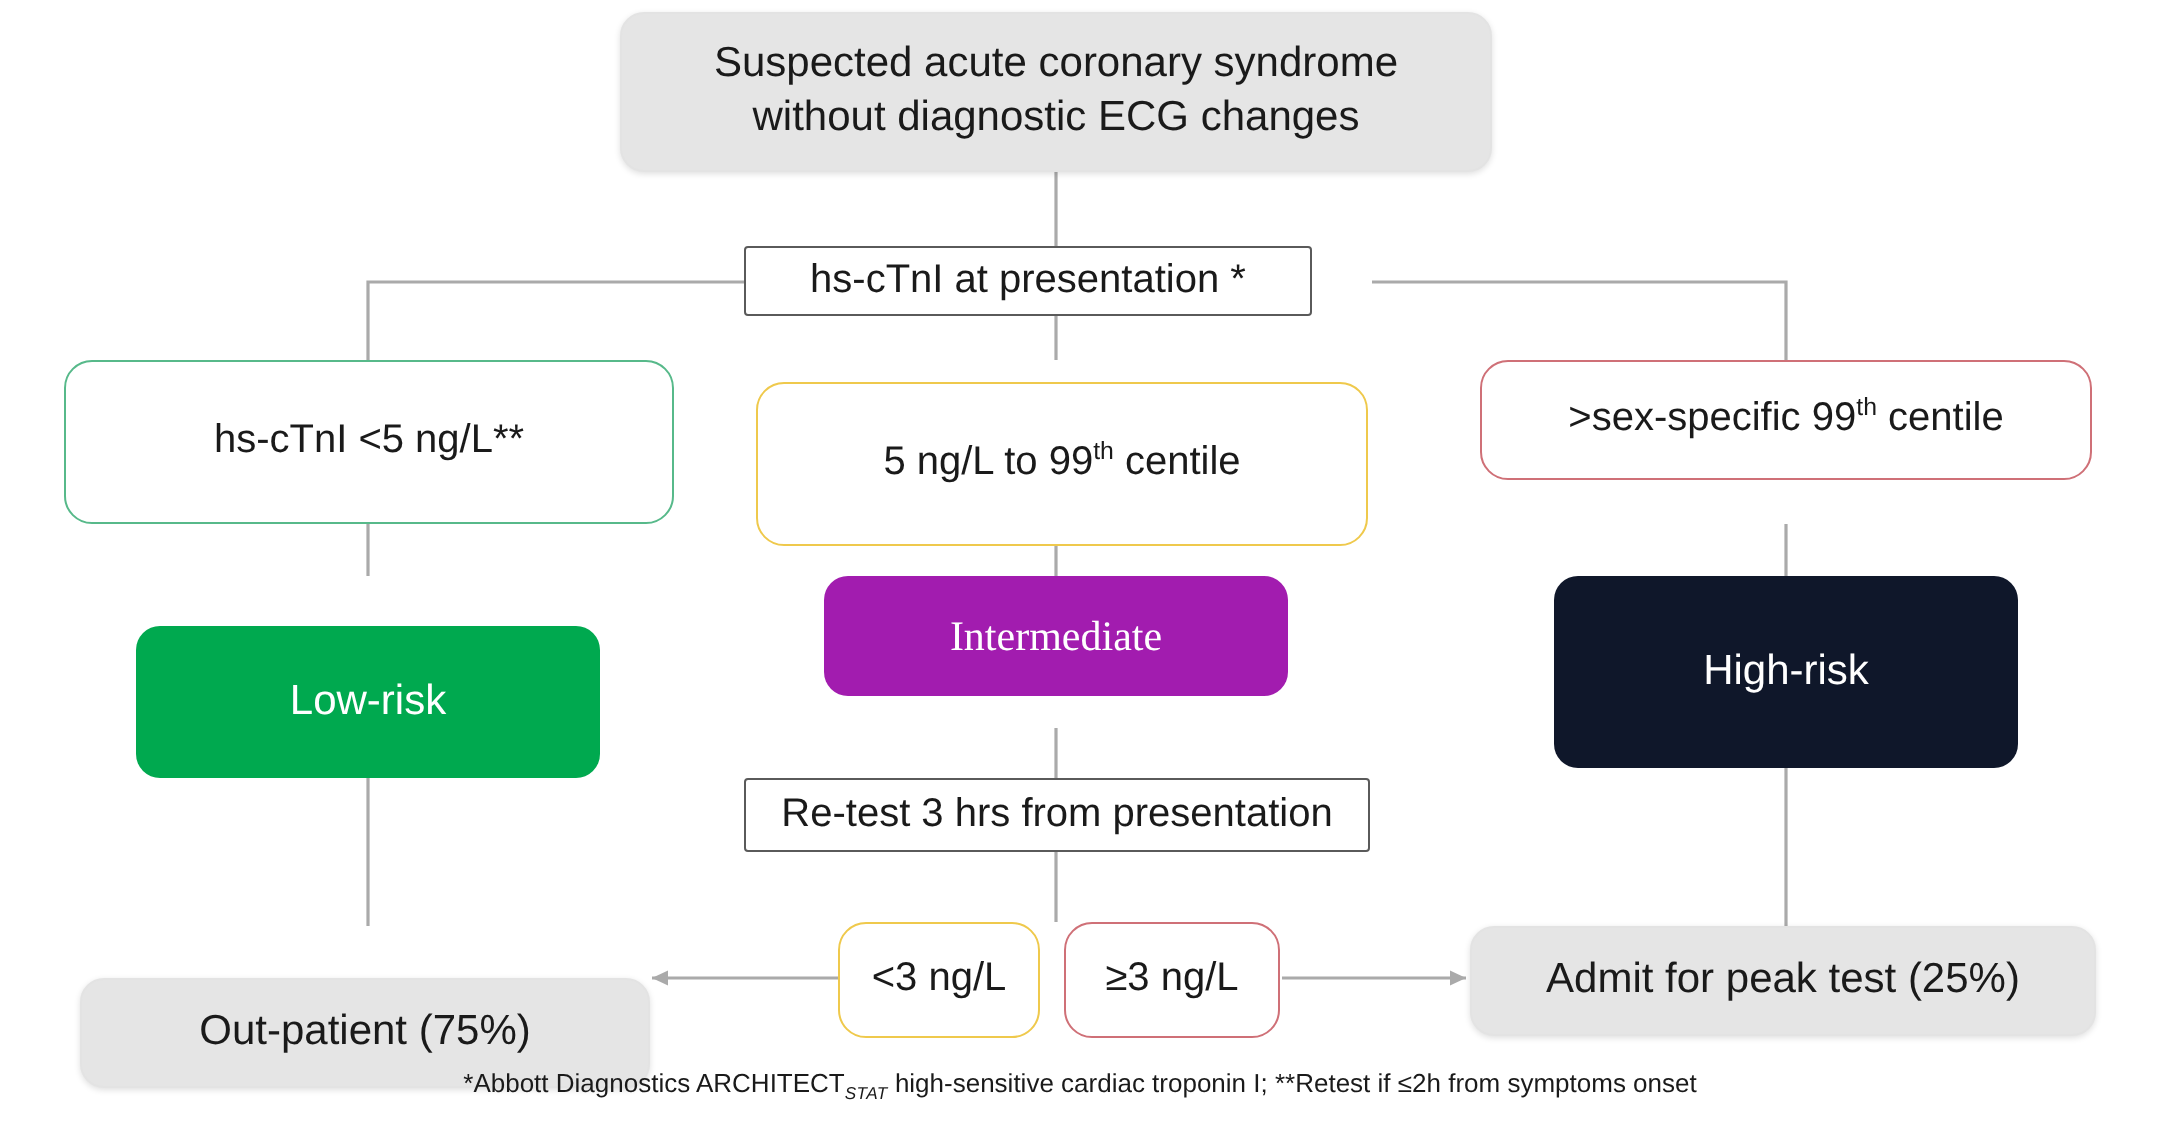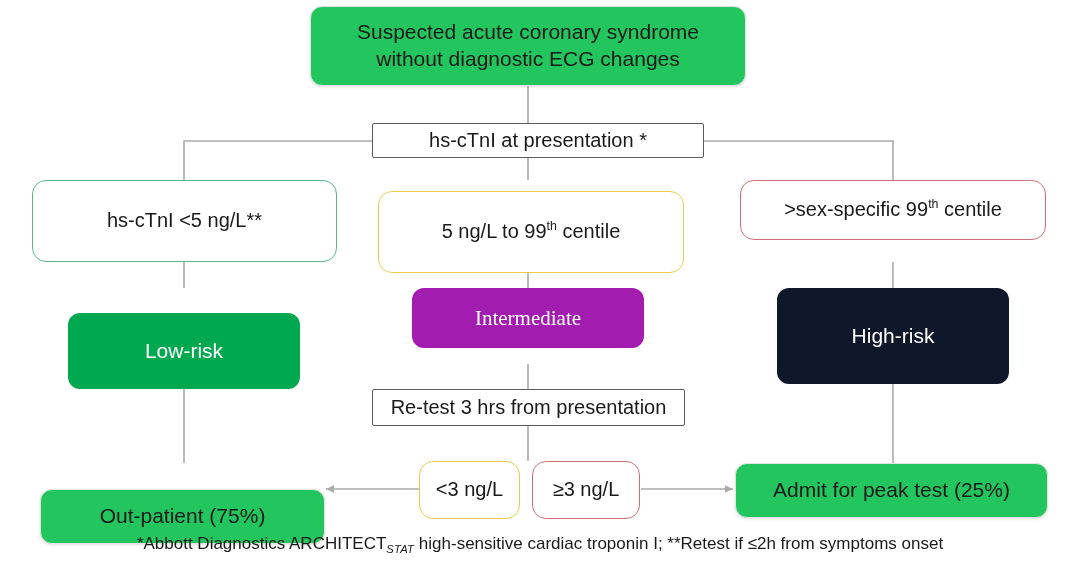--- a/index.html
+++ b/index.html
@@ -26,21 +26,21 @@
     pointer-events: none;
   }
 
   
   .node {
     position: absolute;
     display: flex;
     align-items: center;
     justify-content: center;
     text-align: center;
-    background: #22c55e;
+    background: #e5e5e5;
     color: #1a1a1a;
     line-height: 1.28;
   }
 
   
   .card-soft {
     border: 1px solid #e3e3e3;
     border-radius: 12px;
     box-shadow: 0 1px 3px rgba(0,0,0,0.13);
   }
@@ -70,21 +70,21 @@
   sup { font-size: 0.62em; vertical-align: super; line-height: 0; }
   sub.stat { font-size: 0.66em; vertical-align: sub; line-height: 0; font-style: italic; letter-spacing: 0.2px; }
 
   
   #footnote {
     position: absolute;
     left: 0;
     top: 534px;
     width: 1080px;
     text-align: center;
-    font-size: 17px;
+    font-size: 13px;
     color: #1a1a1a;
     white-space: nowrap;
   }
 </style>
 </head>
 <body>
 
 <div id="canvas">
 
   <svg id="connectors" viewBox="0 0 1080 565" width="1080" height="565">
@@ -123,21 +123,21 @@
 
       <path d="M641,489 L733,489" marker-end="url(#arrow-right)"></path>
     </g>
   </svg>
 
   <div class="node card-soft t-title" style="left:310px; top:6px; width:436px; height:80px; flex-direction:column;">
     <span>Suspected acute coronary syndrome</span>
     <span>without diagnostic ECG changes</span>
   </div>
 
-  <div class="node card-sharp t-mid" style="left:372px; top:123px; width:332px; height:35px;">
+  <div class="node card-sharp t-mid" style="left:372px; top:123px; width:284px; height:35px;">
     <span>hs-cTnI at presentation *</span>
   </div>
 
   <div class="node card-green t-mid" style="left:32px; top:180px; width:305px; height:82px;">
     <span>hs-cTnI &lt;5 ng/L**</span>
   </div>
 
   <div class="node card-yellow t-mid" style="left:378px; top:191px; width:306px; height:82px;">
     <span>
       <span>5 ng/L to 99</span><sup>th</sup><span> centile</span>

